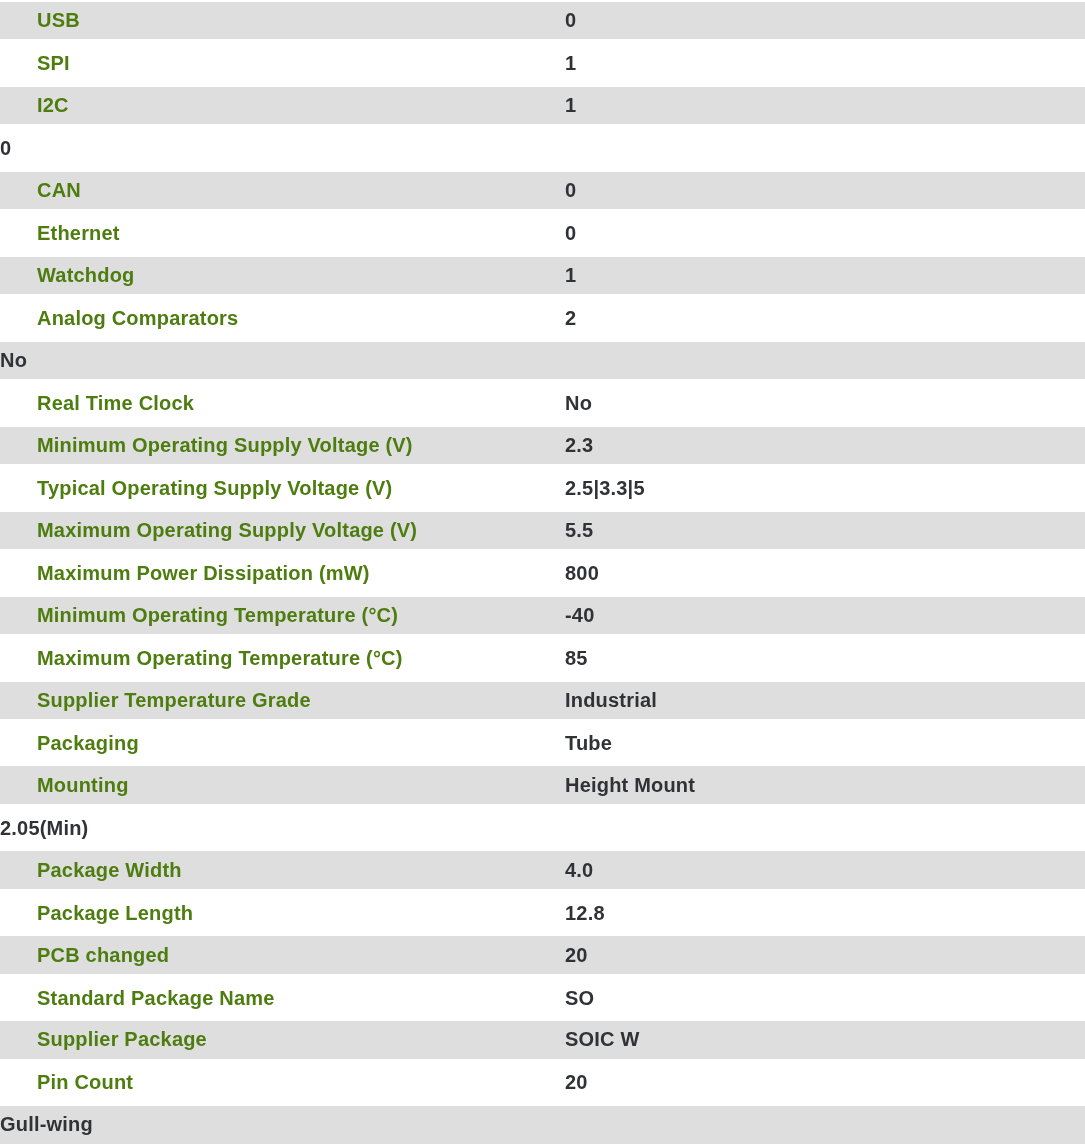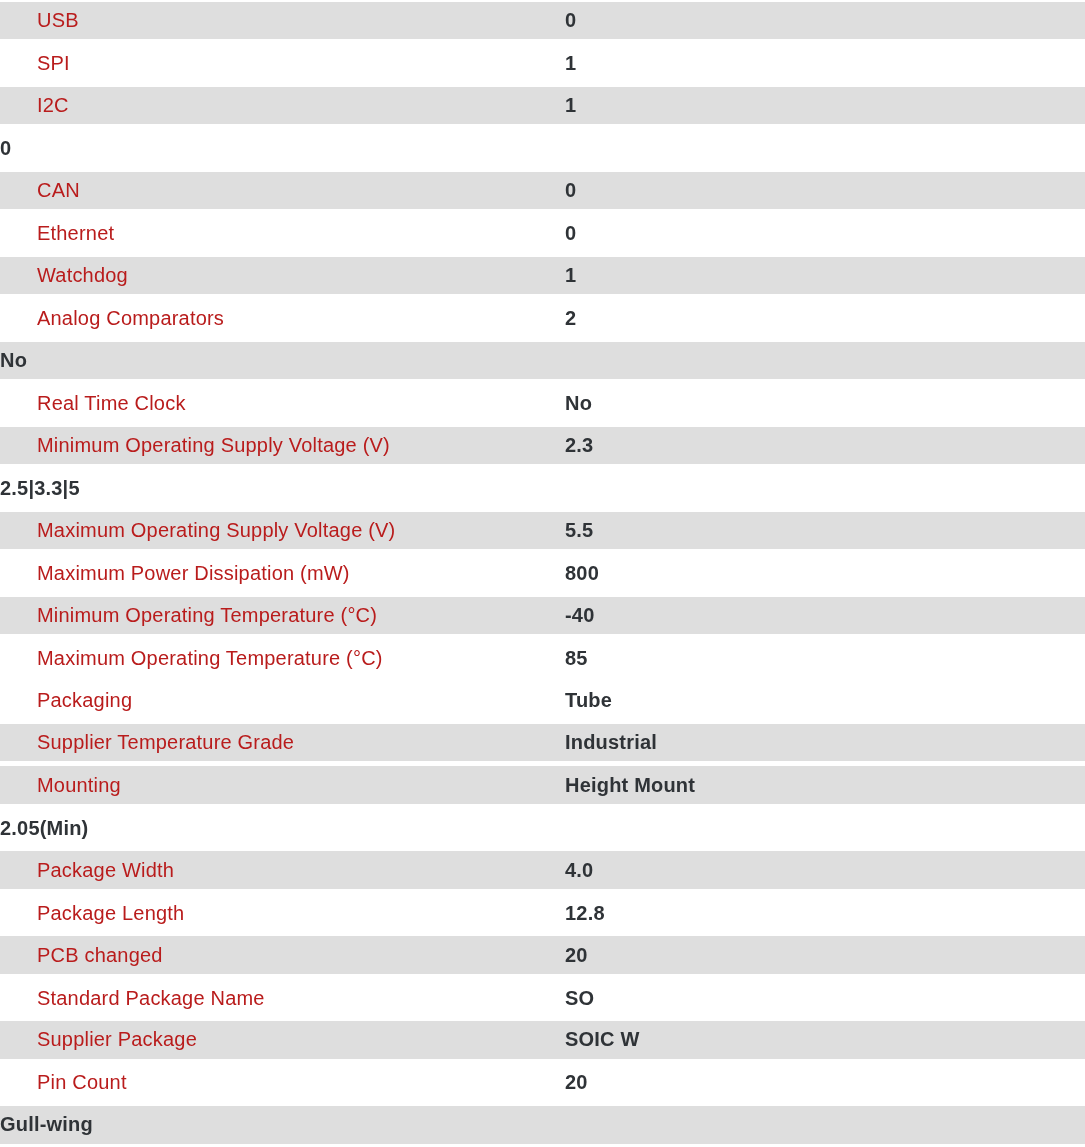--- a/index.html
+++ b/index.html
@@ -25,23 +25,23 @@
   .spec-row.alt {
     background: #dedede;
     border-top: 2px solid #ffffff;
     border-bottom: 3px solid #ffffff;
   }
   .spec-label {
     width: 565px;
     box-sizing: border-box;
     padding-left: 37px;
     font-size: 20px;
-    font-weight: 400;
+    font-weight: 700;
     letter-spacing: 0.2px;
-    color: #b91c1c;
+    color: #4d7c0f;
     white-space: nowrap;
     overflow: hidden;
   }
   .spec-value {
     flex: 1;
     box-sizing: border-box;
     font-size: 20px;
     font-weight: 700;
     letter-spacing: 0.2px;
     color: #2f3337;
@@ -100,20 +100,21 @@
     <div class="spec-label">Real Time Clock</div>
     <div class="spec-value">No</div>
   </div>
 
   <div class="spec-row alt">
     <div class="spec-label">Minimum Operating Supply Voltage (V)</div>
     <div class="spec-value">2.3</div>
   </div>
 
   <div class="spec-row">
+    <div class="spec-label">Typical Operating Supply Voltage (V)</div>
     <div class="spec-value">2.5|3.3|5</div>
   </div>
 
   <div class="spec-row alt">
     <div class="spec-label">Maximum Operating Supply Voltage (V)</div>
     <div class="spec-value">5.5</div>
   </div>
 
   <div class="spec-row">
     <div class="spec-label">Maximum Power Dissipation (mW)</div>
@@ -123,28 +124,28 @@
   <div class="spec-row alt">
     <div class="spec-label">Minimum Operating Temperature (°C)</div>
     <div class="spec-value">-40</div>
   </div>
 
   <div class="spec-row">
     <div class="spec-label">Maximum Operating Temperature (°C)</div>
     <div class="spec-value">85</div>
   </div>
 
+  <div class="spec-row alt">
+    <div class="spec-label">Supplier Temperature Grade</div>
+    <div class="spec-value">Industrial</div>
+  </div>
+
   <div class="spec-row">
     <div class="spec-label">Packaging</div>
     <div class="spec-value">Tube</div>
-  </div>
-
-  <div class="spec-row alt">
-    <div class="spec-label">Supplier Temperature Grade</div>
-    <div class="spec-value">Industrial</div>
   </div>
 
   <div class="spec-row alt">
     <div class="spec-label">Mounting</div>
     <div class="spec-value">Height Mount</div>
   </div>
 
   <div class="spec-row">
     <div class="spec-value">2.05(Min)</div>
   </div>

